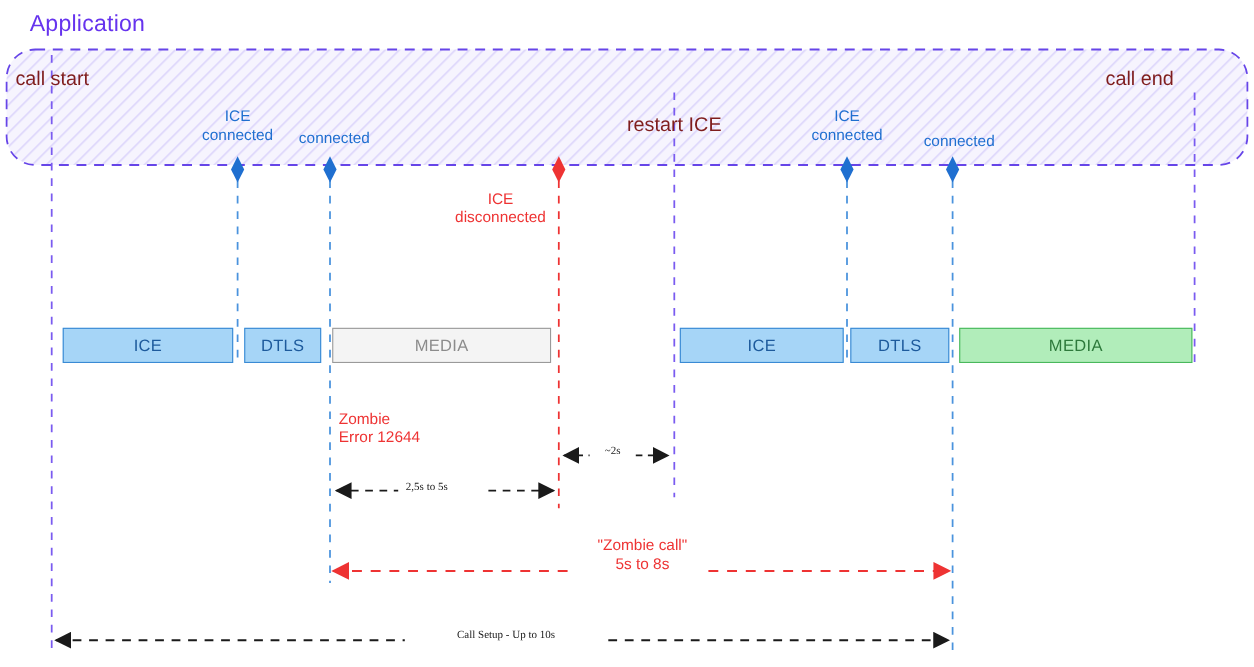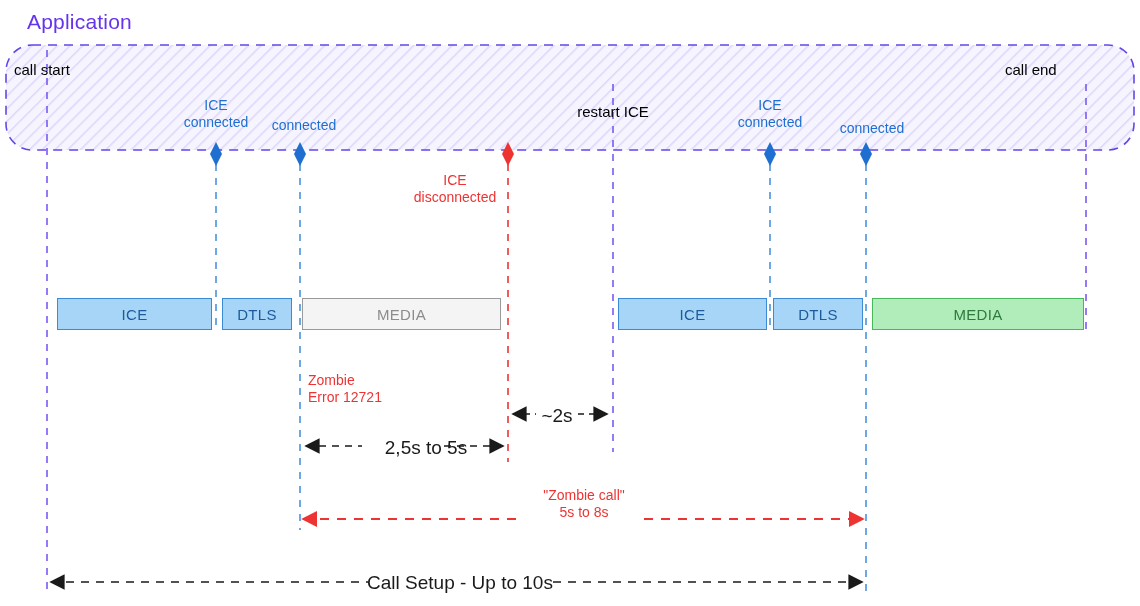--- a/index.html
+++ b/index.html
@@ -7,24 +7,24 @@
     width:1140px;height:606px;
     background:#ffffff;
     font-family:"Liberation Sans", sans-serif;
     overflow:hidden;
   }
   #stage{position:relative;width:1004px;height:606px;padding-left:44px;}
   #stage svg{position:absolute;left:0;top:0;}
 
   .lbl{position:absolute;white-space:nowrap;line-height:1.18;}
   .title{font-size:21px;color:#6633ee;letter-spacing:.2px;}
-  .purple{font-size:15px;color:#000000;}
+  .purple{font-size:18px;color:#7f1d1d;}
   .blue{font-size:14px;color:#1f6fd0;}
   .red{font-size:14px;color:#ee3333;}
-  .dark{font-size:19px;color:#1a1a1a;}
+  .dark{font-size:10px;color:#1a1a1a;font-family:Liberation Serif, serif;}
   .ctr{transform:translateX(-50%);text-align:center;}
 
   .phase{
     position:absolute;height:32px;
     box-sizing:border-box;
     display:flex;align-items:center;justify-content:center;
     font-size:15px;letter-spacing:.3px;
   }
   .phase.ice,.phase.dtls{background:#a6d5f7;border:1px solid #3a8ad4;color:#1d5a9c;}
   .phase.media-grey{background:#f4f4f4;border:1px solid #9a9a9a;color:#8c8c8c;}
@@ -156,24 +156,24 @@
   <div class="phase ice" style="left:57px;top:298px;width:155px;">ICE</div>
   <div class="phase dtls" style="left:222px;top:298px;width:70px;">DTLS</div>
   <div class="phase media-grey" style="left:302px;top:298px;width:199px;">MEDIA</div>
 
   <div class="phase ice" style="left:618px;top:298px;width:149px;">ICE</div>
   <div class="phase dtls" style="left:773px;top:298px;width:90px;">DTLS</div>
   <div class="phase media-green" style="left:872px;top:298px;width:212px;">MEDIA</div>
 
   <div class="lbl red" style="left:308px;top:372px;">
     <div>Zombie</div>
-    <div>Error 12721</div>
+    <div>Error 12644</div>
   </div>
 
-  <div class="lbl dark ctr" style="left:426px;top:437px;">2,5s to 5s</div>
+  <div class="lbl dark ctr" style="left:388px;top:437px;">2,5s to 5s</div>
 
   <div class="lbl dark ctr" style="left:557px;top:405px;">~2s</div>
 
   <div class="lbl red ctr" style="left:584px;top:487px;">
     <div>"Zombie call"</div>
     <div>5s to 8s</div>
   </div>
 
   <div class="lbl dark ctr" style="left:460px;top:572px;text-align:center;">Call Setup - Up to 10s</div>
 

